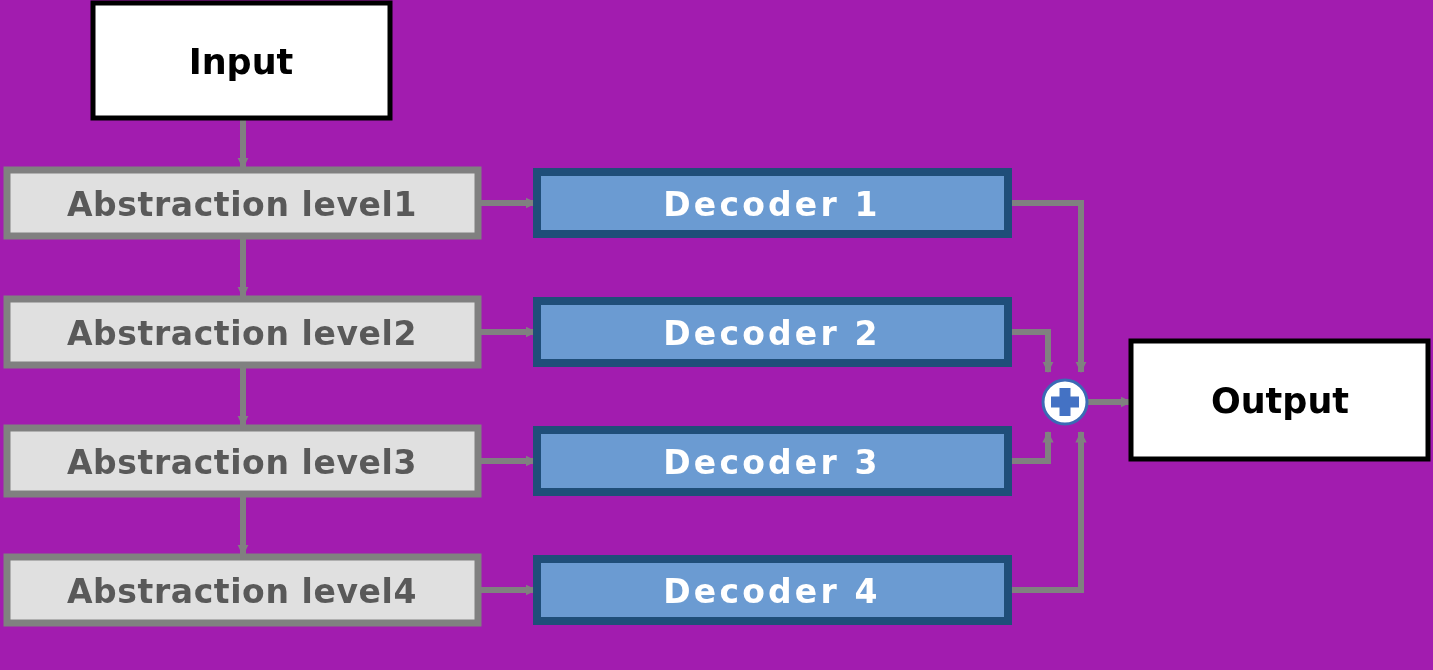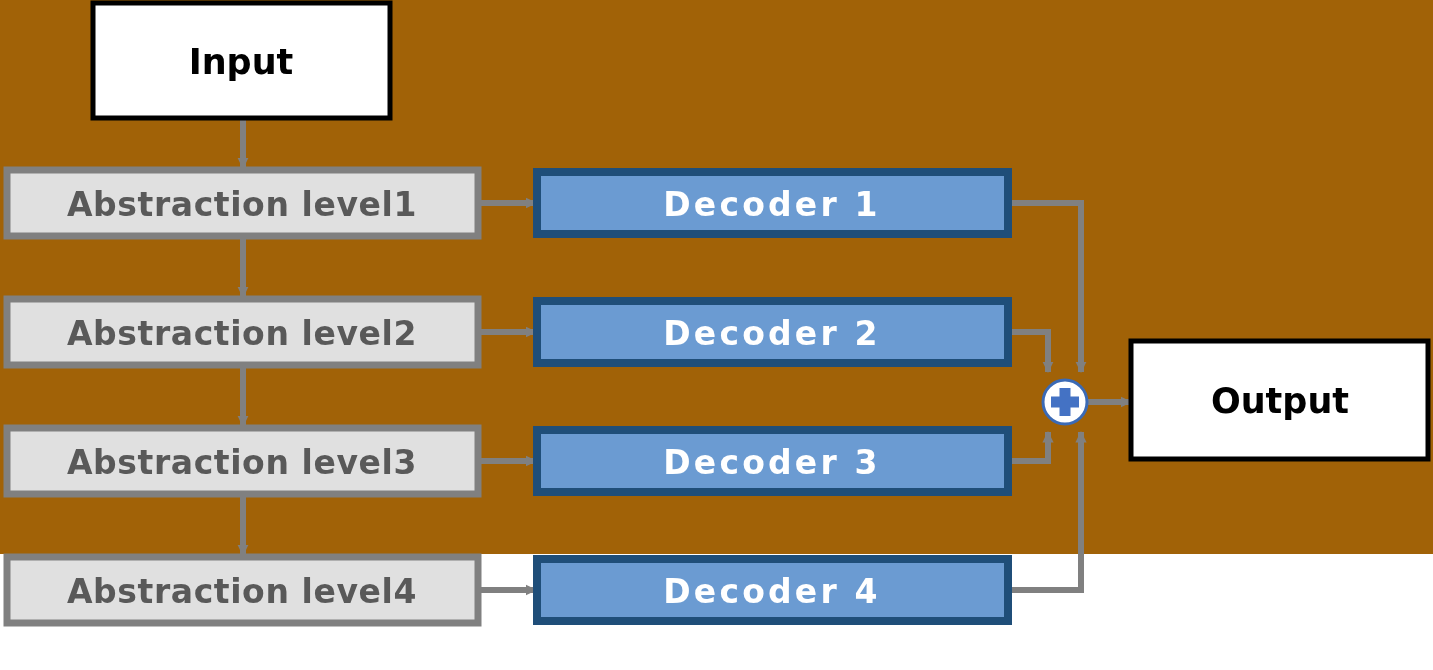--- a/index.html
+++ b/index.html
@@ -9,22 +9,22 @@
   }
   body {
     width: 1433px;
     height: 670px;
     font-family: "DejaVu Sans", sans-serif;
     overflow: hidden;
   }
   #diagram-root {
     position: relative;
     width: 1433px;
-    height: 554px;
-    background: #a16207;
+    height: 670px;
+    background: #a21caf;
   }
   svg.layer {
     position: absolute;
     top: 0;
     left: 0;
     width: 1433px;
     height: 670px;
   }
   .io-box-label {
     font-family: "DejaVu Sans", sans-serif;

